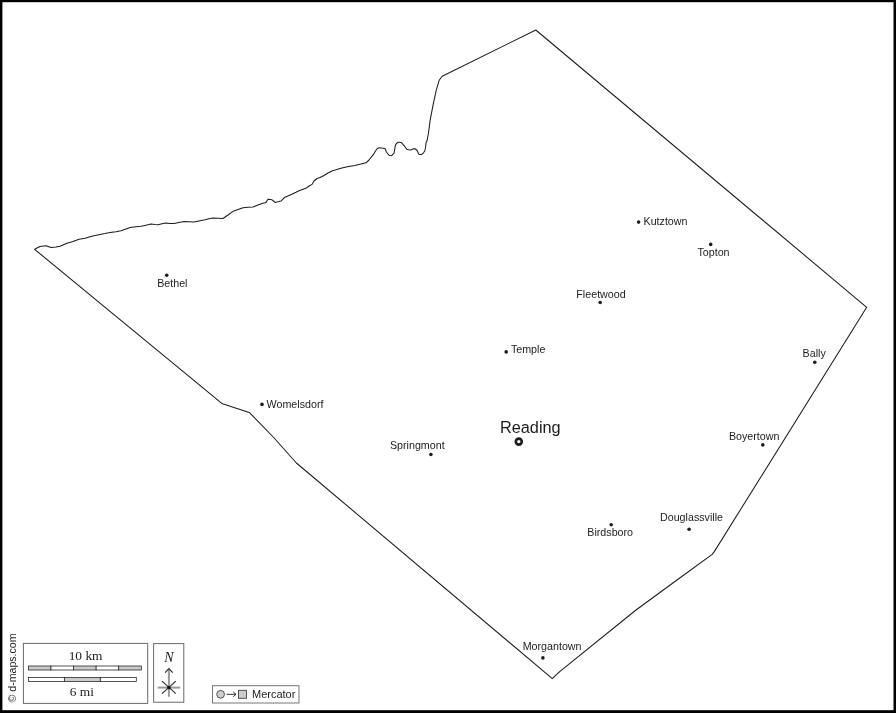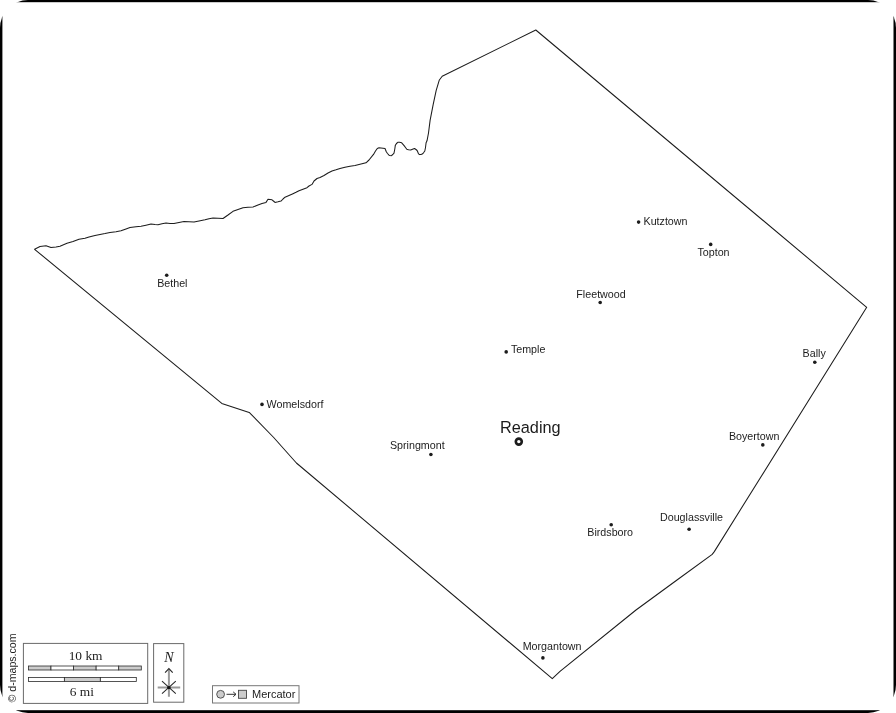--- a/index.html
+++ b/index.html
@@ -1,16 +1,16 @@
 <!DOCTYPE html>
 <html><head>
 <meta charset="utf-8">
 <style>
 html,body{margin:0;padding:0;background:#fff;}
-#map{width:896px;height:713px;position:relative;overflow:hidden;will-change:transform;border-radius:28px;}
+#map{width:896px;height:713px;position:relative;overflow:hidden;will-change:transform;}
 svg{display:block;}
 text{font-family:"Liberation Sans",sans-serif;fill:#1c1c1c;}
 .serif{font-family:"Liberation Serif",serif;}
 </style>
 </head>
 <body>
 <div id="map">
 <svg width="896" height="713" viewBox="0 0 896 713" xmlns="http://www.w3.org/2000/svg">
 
 <rect x="0" y="0" width="896" height="713" fill="#ffffff"></rect>

